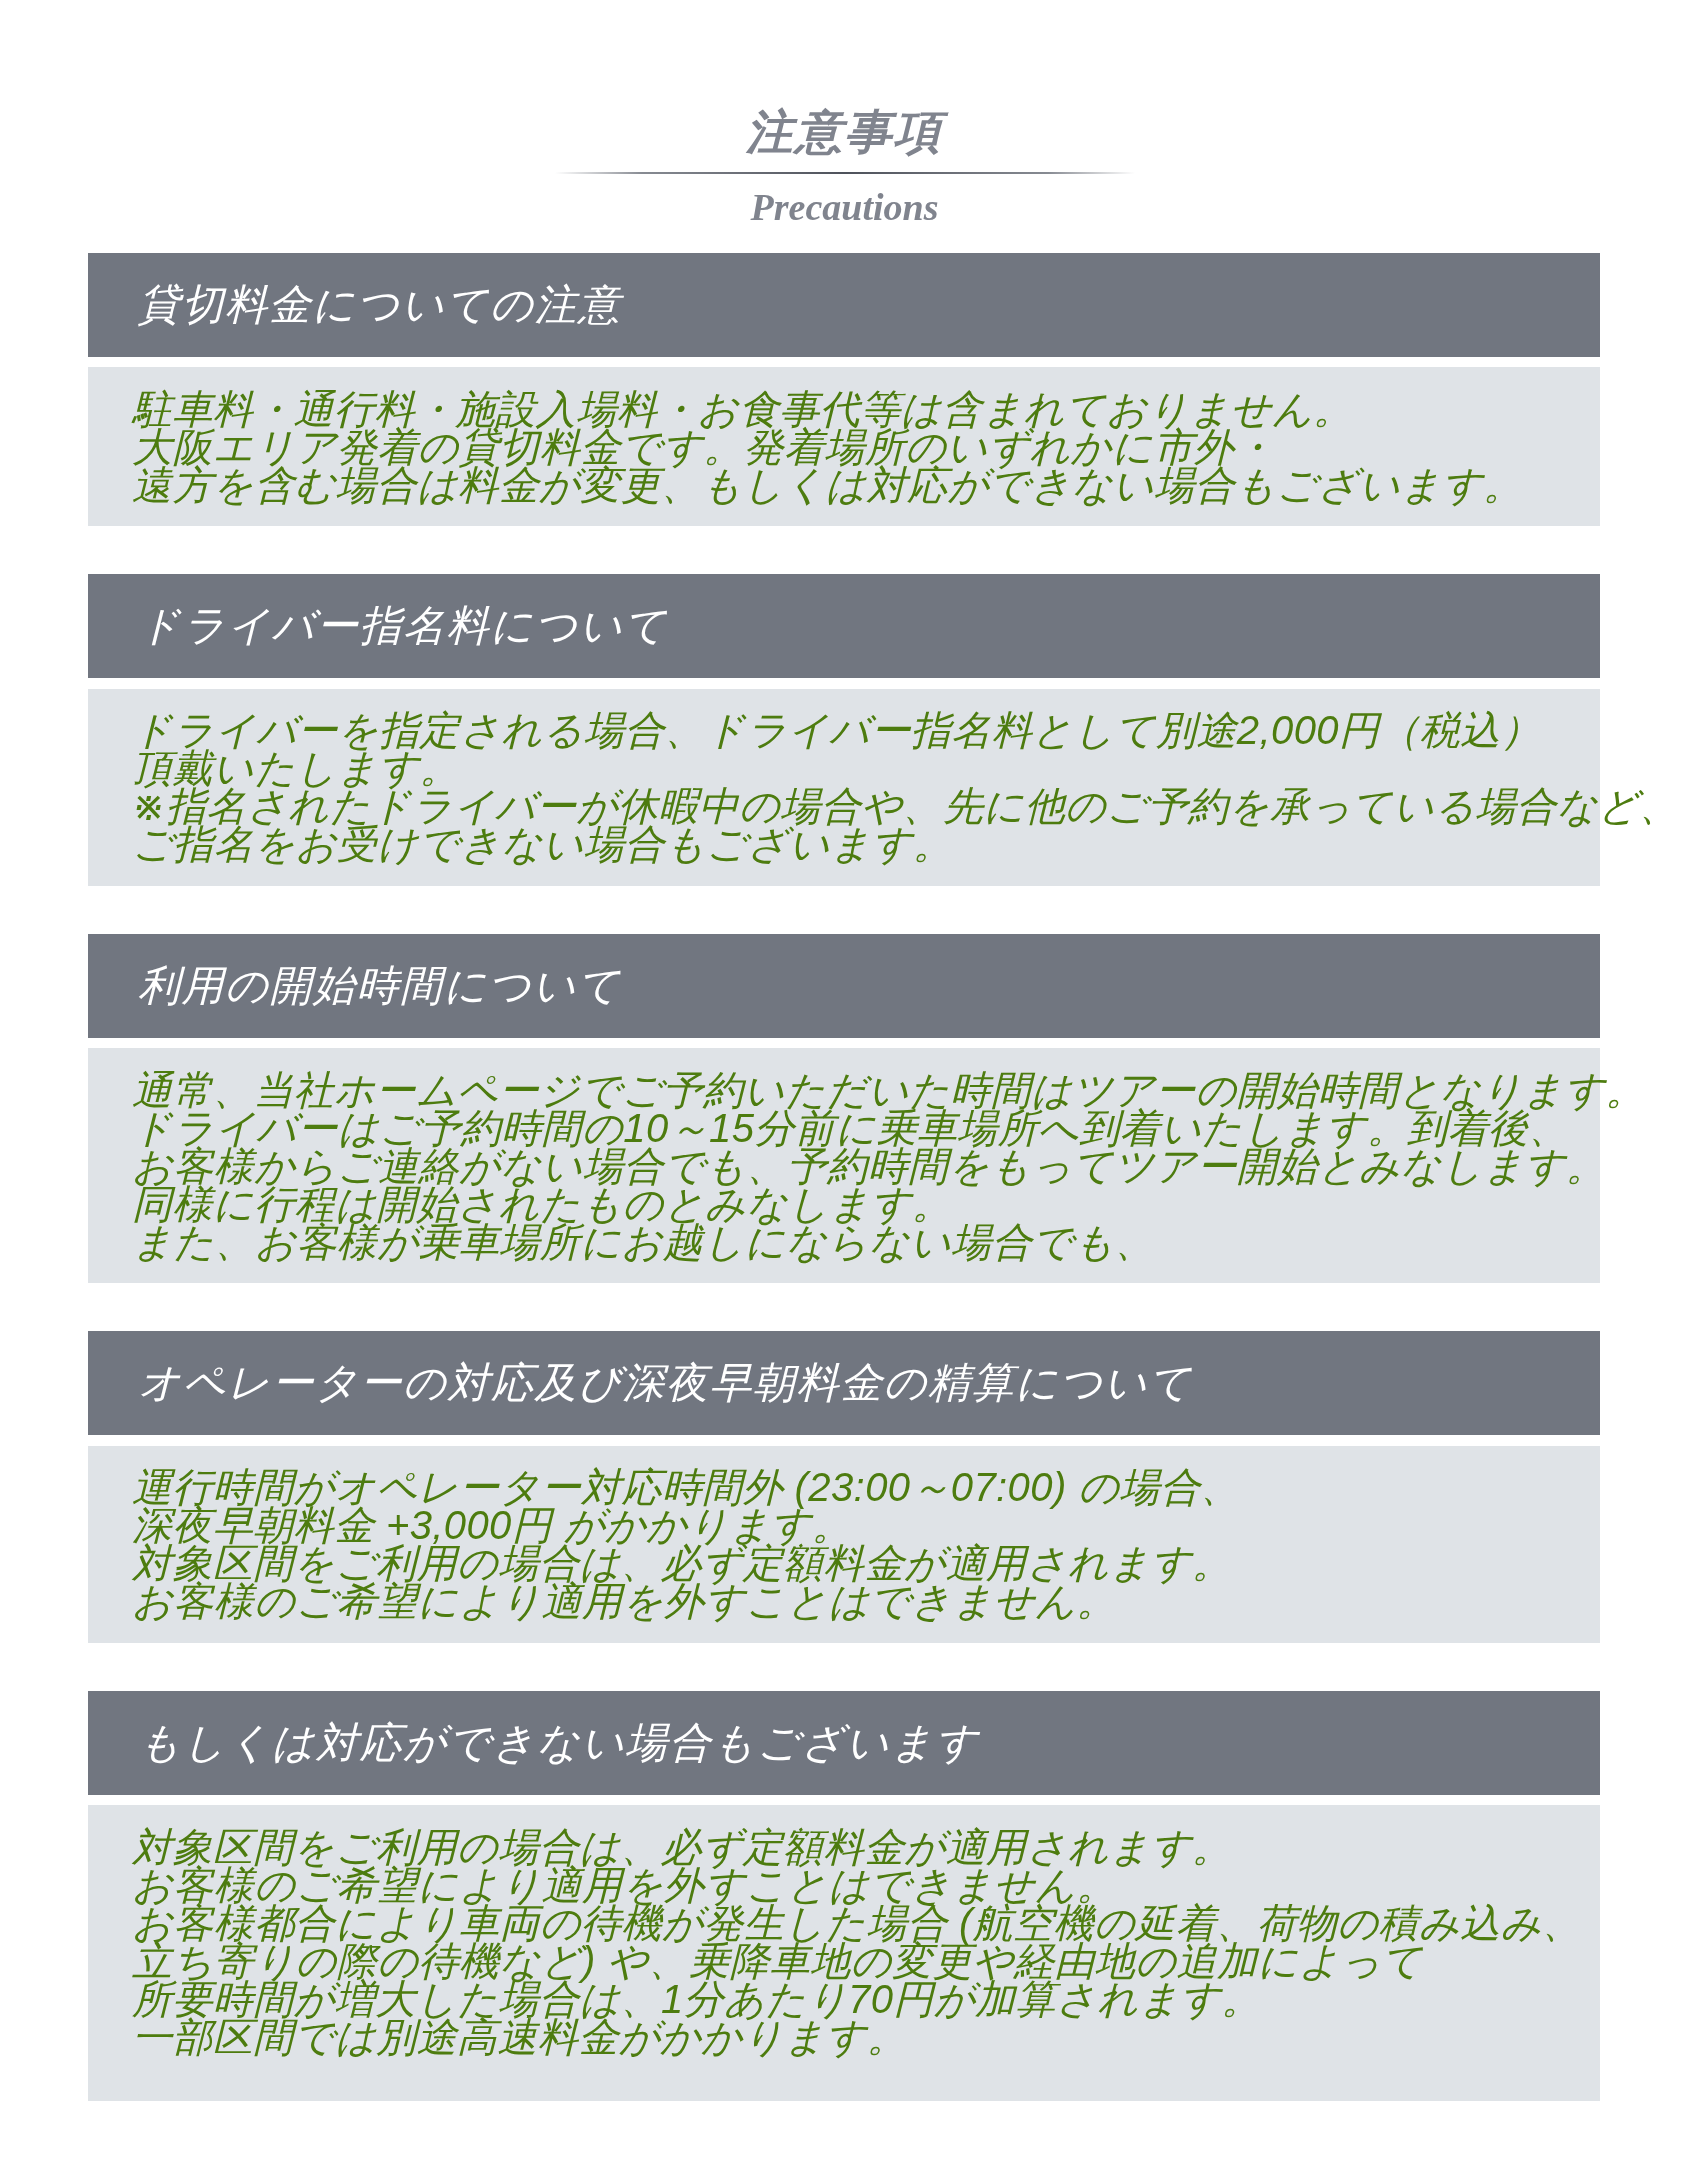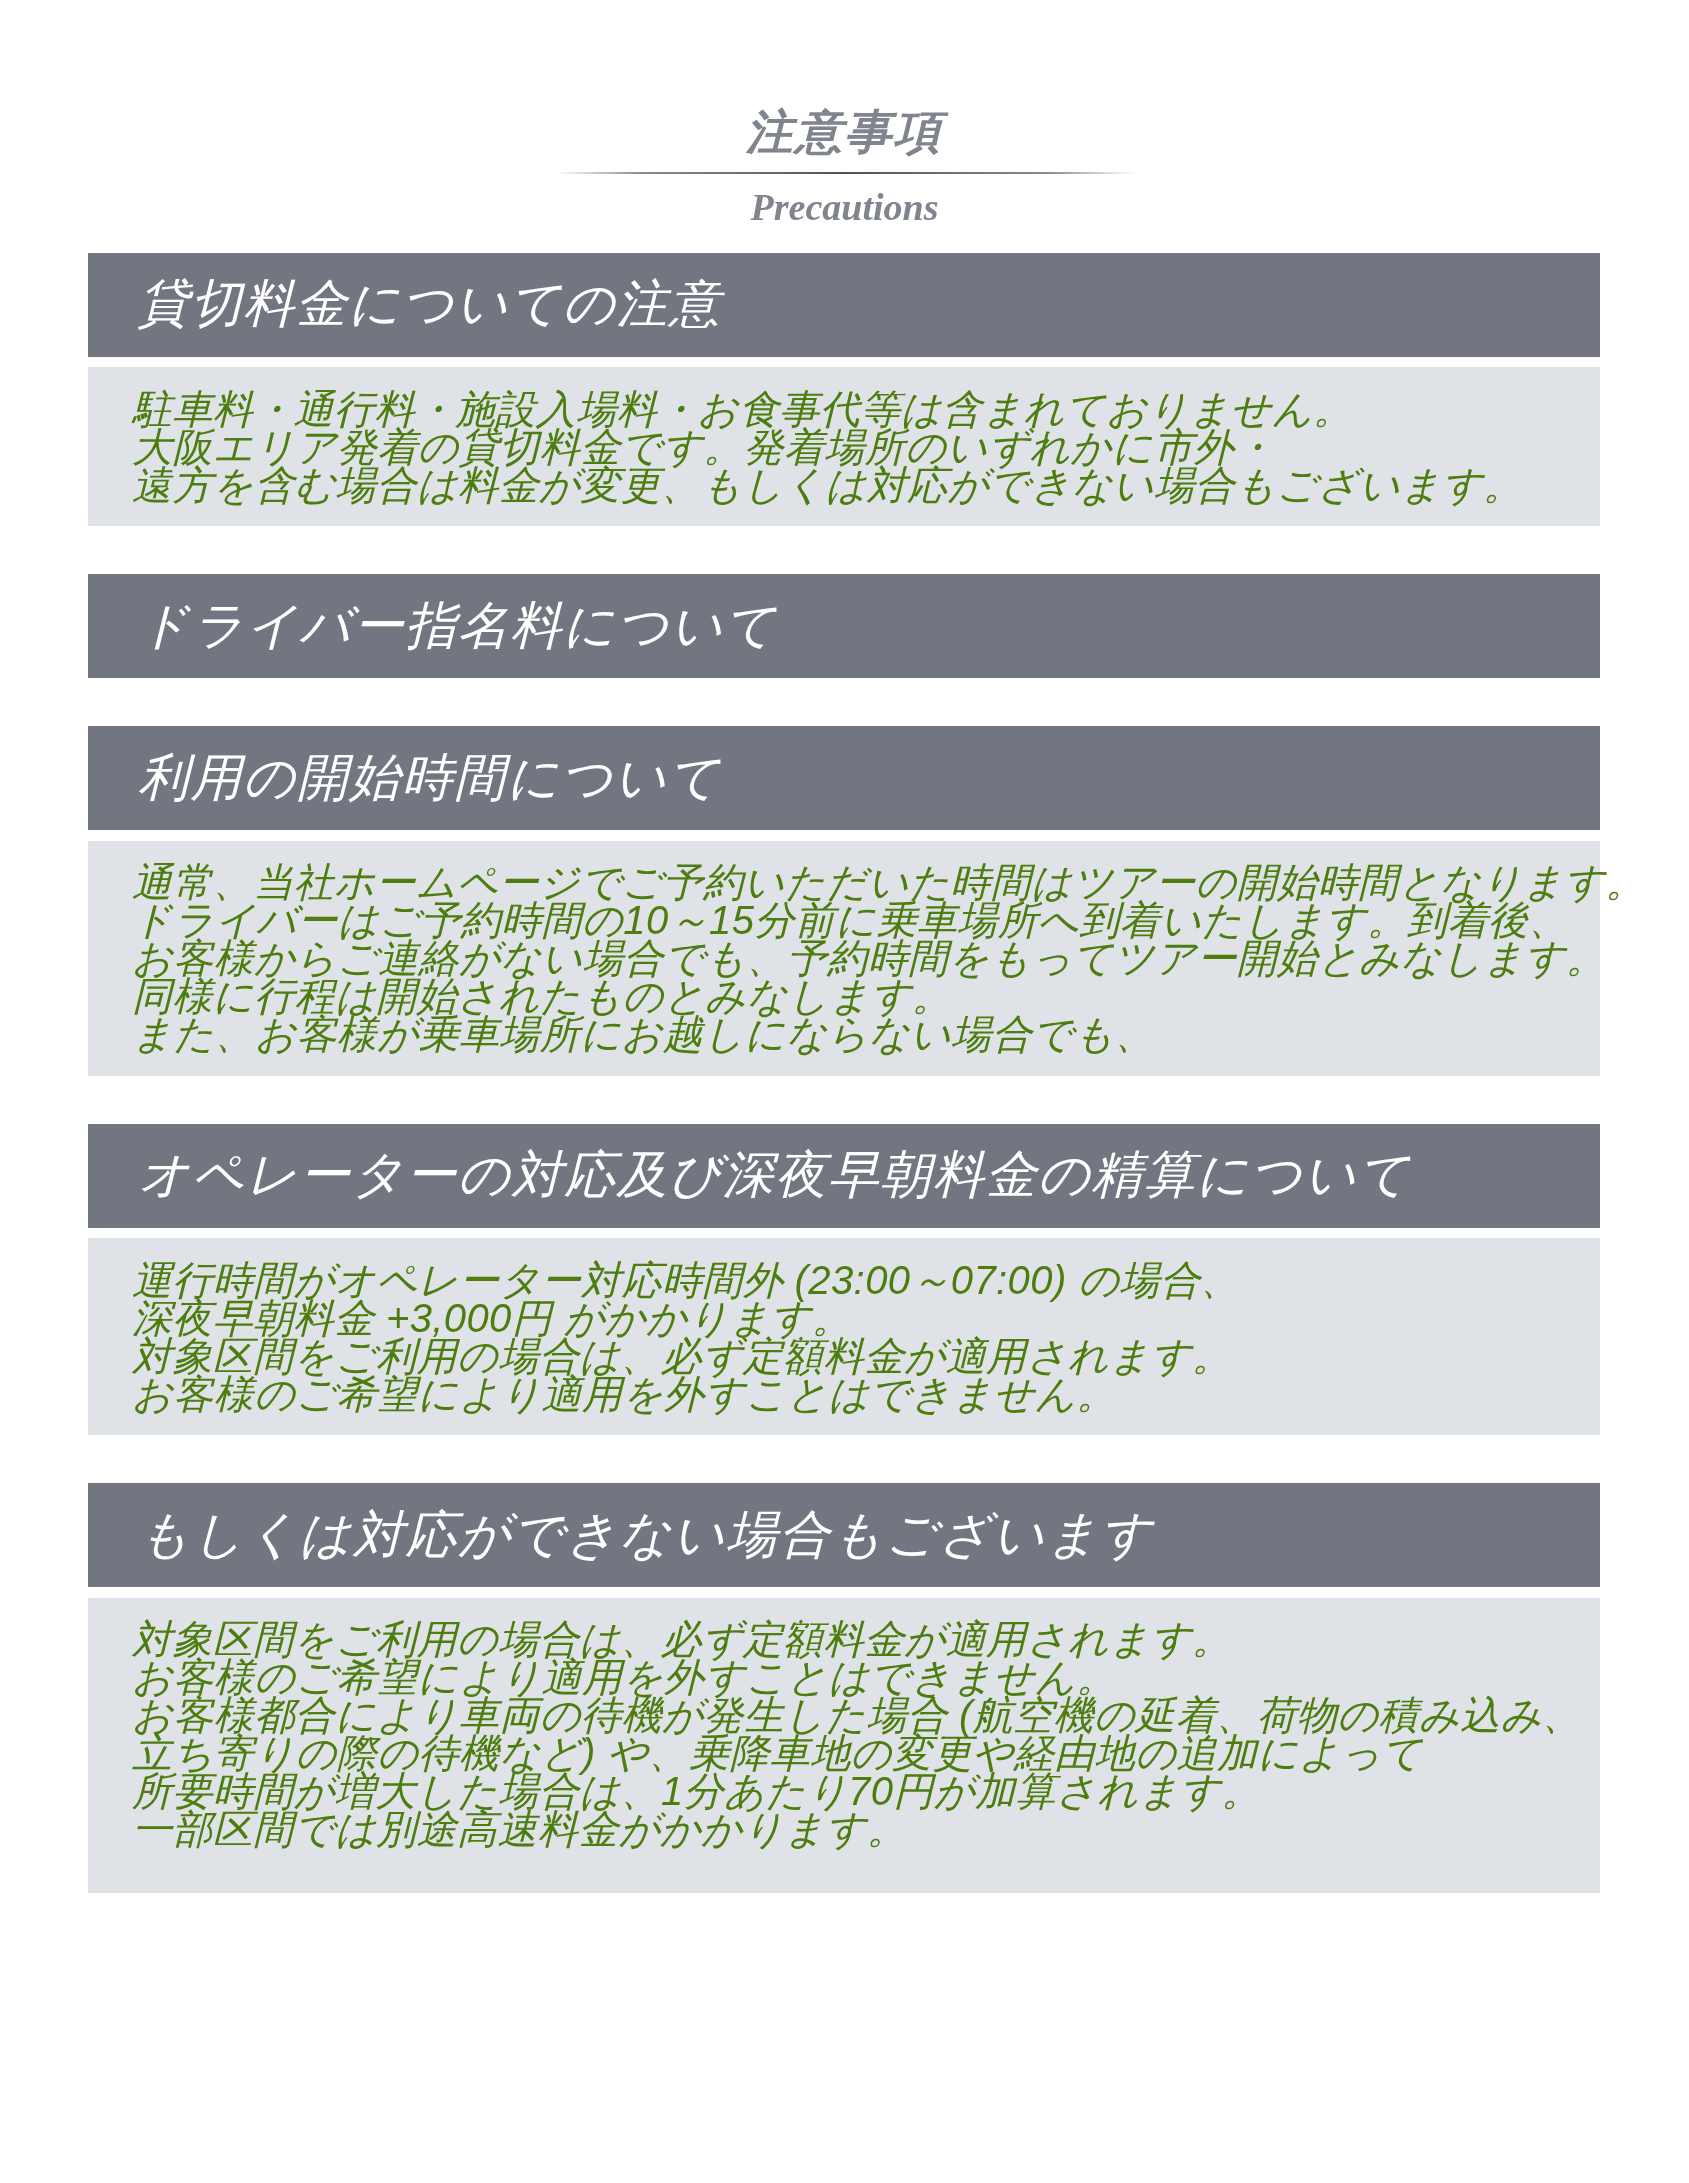--- a/index.html
+++ b/index.html
@@ -59,21 +59,21 @@
   .section-bar {
     height: 104px;
     background: #717680;
     display: flex;
     align-items: center;
     padding-left: 50px;
     box-sizing: border-box;
   }
   .section-heading {
     color: #ffffff;
-    font-size: 51px;
+    font-size: 42px;
     font-weight: 500;
     letter-spacing: 1.5px;
   }
   .section-box {
     margin-top: 10.5px;
     background: #dfe3e7;
     padding: 22.5px 42px 22.5px 44px;
     box-sizing: border-box;
   }
   .content-line {
@@ -108,20 +108,26 @@
         <div class="content-line">駐車料・通行料・施設入場料・お食事代等は含まれておりません。</div>
         <div class="content-line">大阪エリア発着の貸切料金です。発着場所のいずれかに市外・</div>
         <div class="content-line">遠方を含む場合は料金が変更、もしくは対応ができない場合もございます。</div>
       </div>
     </div>
 
     <div class="section">
       <div class="section-bar">
         <span class="section-heading">ドライバー指名料について</span>
       </div>
+      <div class="section-box">
+        <div class="content-line">ドライバーを指定される場合、ドライバー指名料として別途2,000円（税込）</div>
+        <div class="content-line">頂戴いたします。</div>
+        <div class="content-line">※指名されたドライバーが休暇中の場合や、先に他のご予約を承っている場合など、</div>
+        <div class="content-line">ご指名をお受けできない場合もございます。</div>
+      </div>
     </div>
 
     <div class="section">
       <div class="section-bar">
         <span class="section-heading">利用の開始時間について</span>
       </div>
       <div class="section-box">
         <div class="content-line">通常、当社ホームページでご予約いただいた時間はツアーの開始時間となります。</div>
         <div class="content-line">ドライバーはご予約時間の10～15分前に乗車場所へ到着いたします。到着後、</div>
         <div class="content-line">お客様からご連絡がない場合でも、予約時間をもってツアー開始とみなします。</div>

